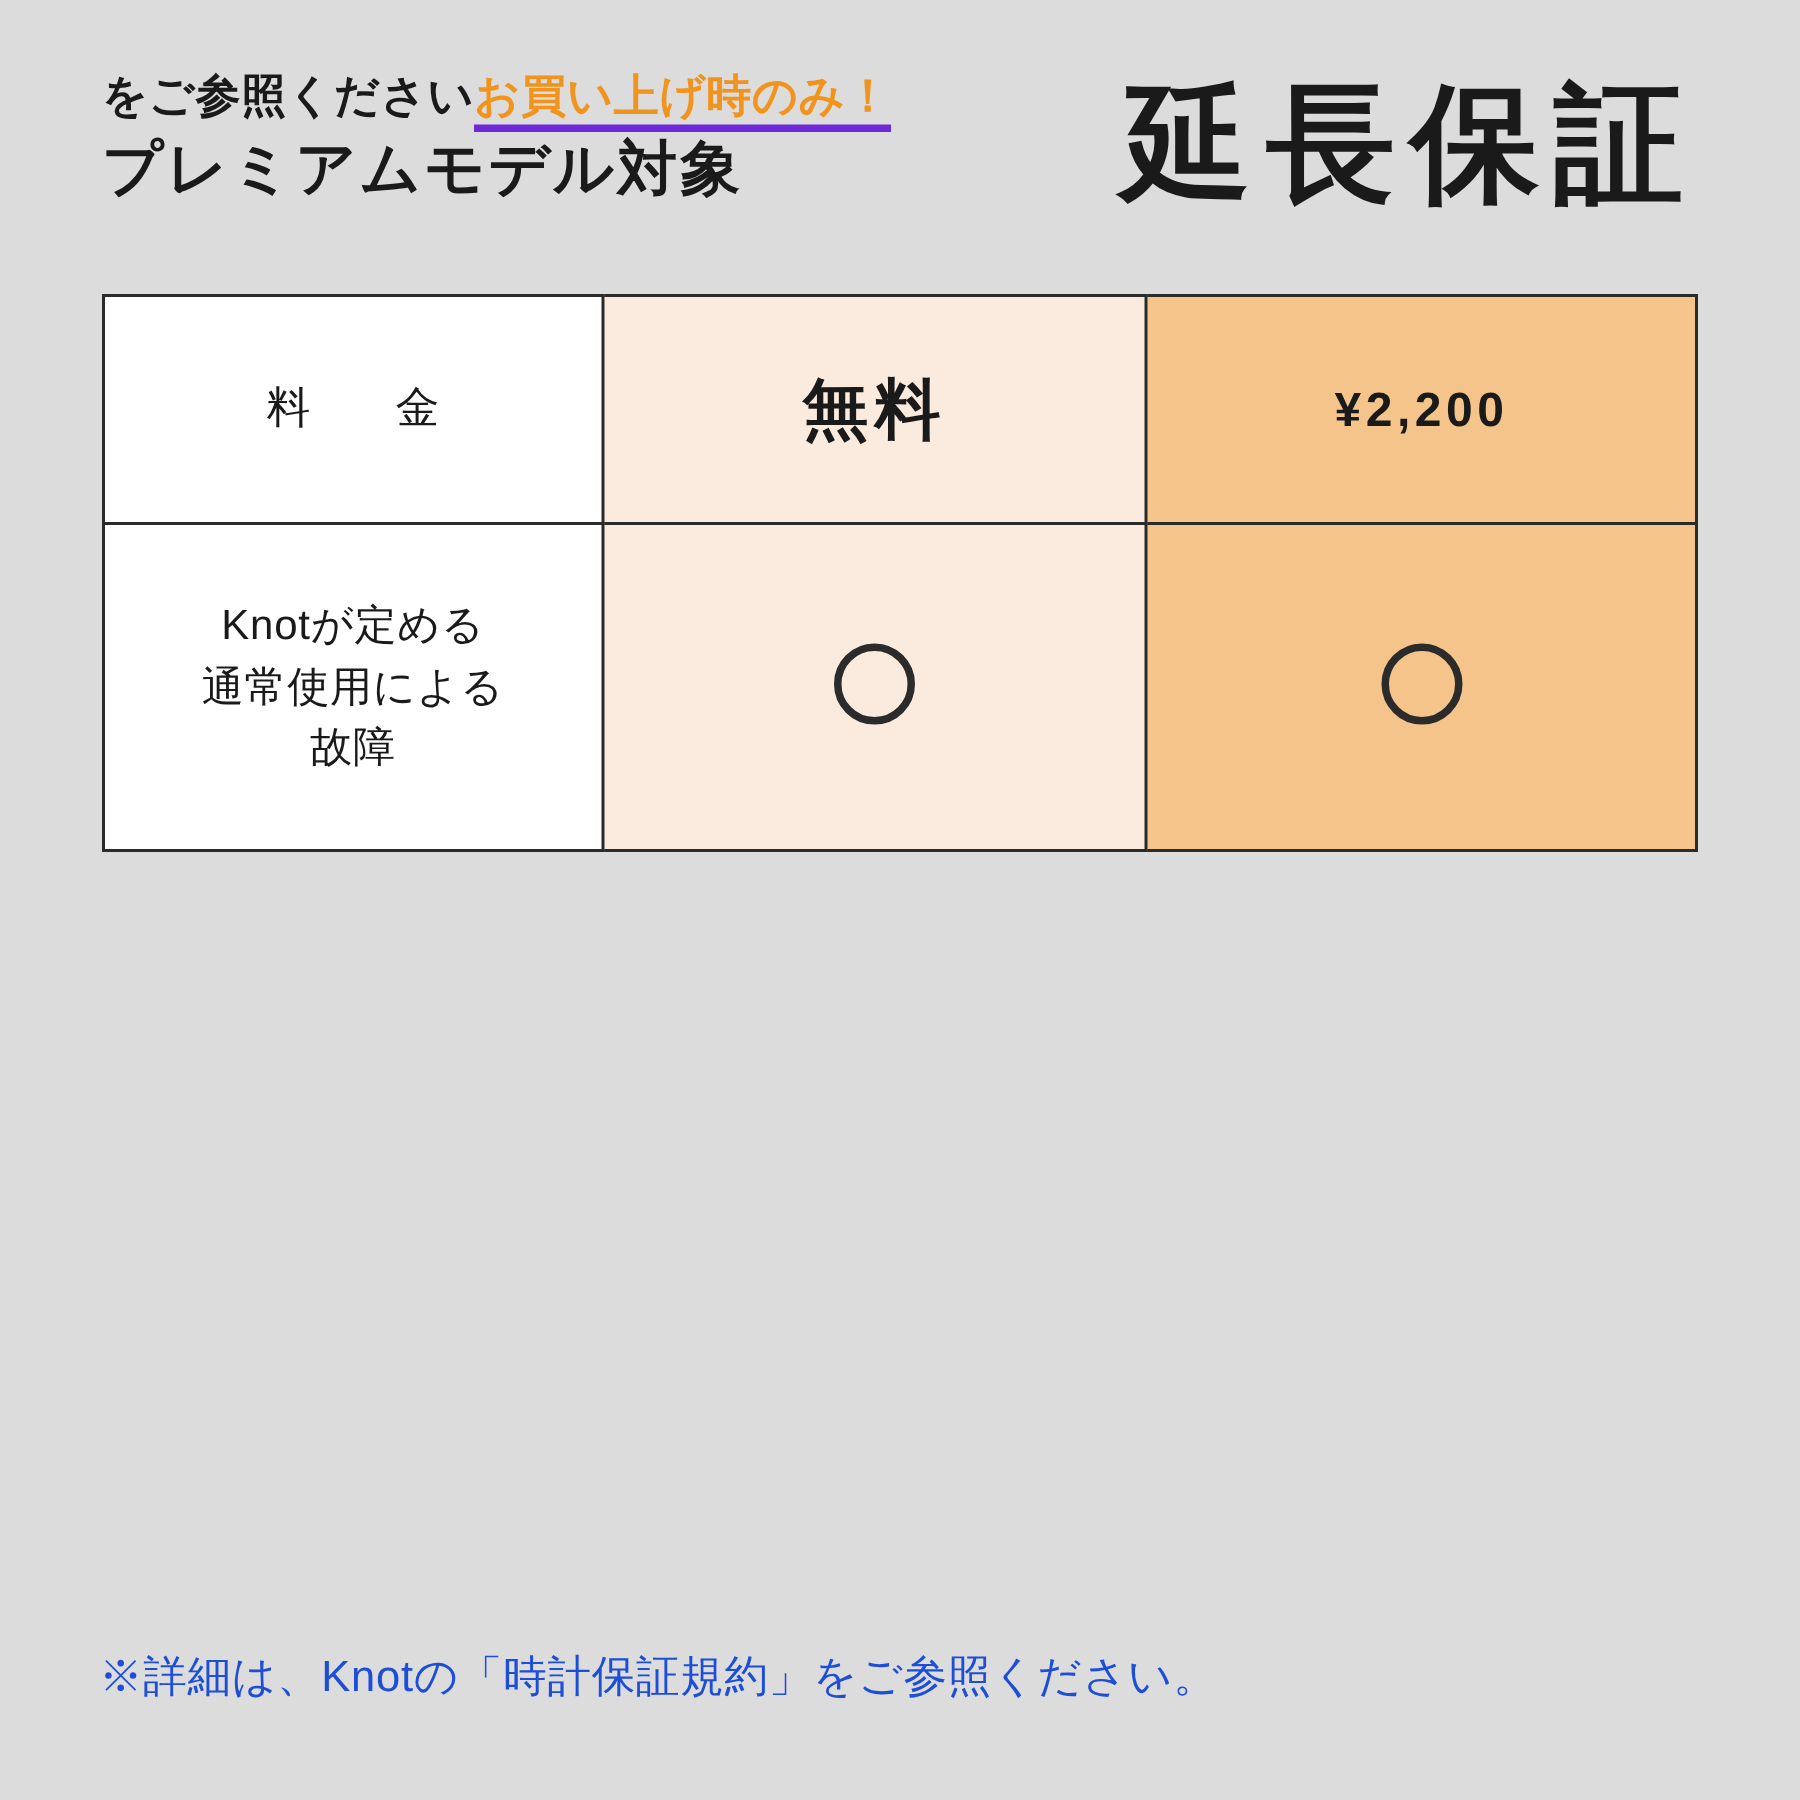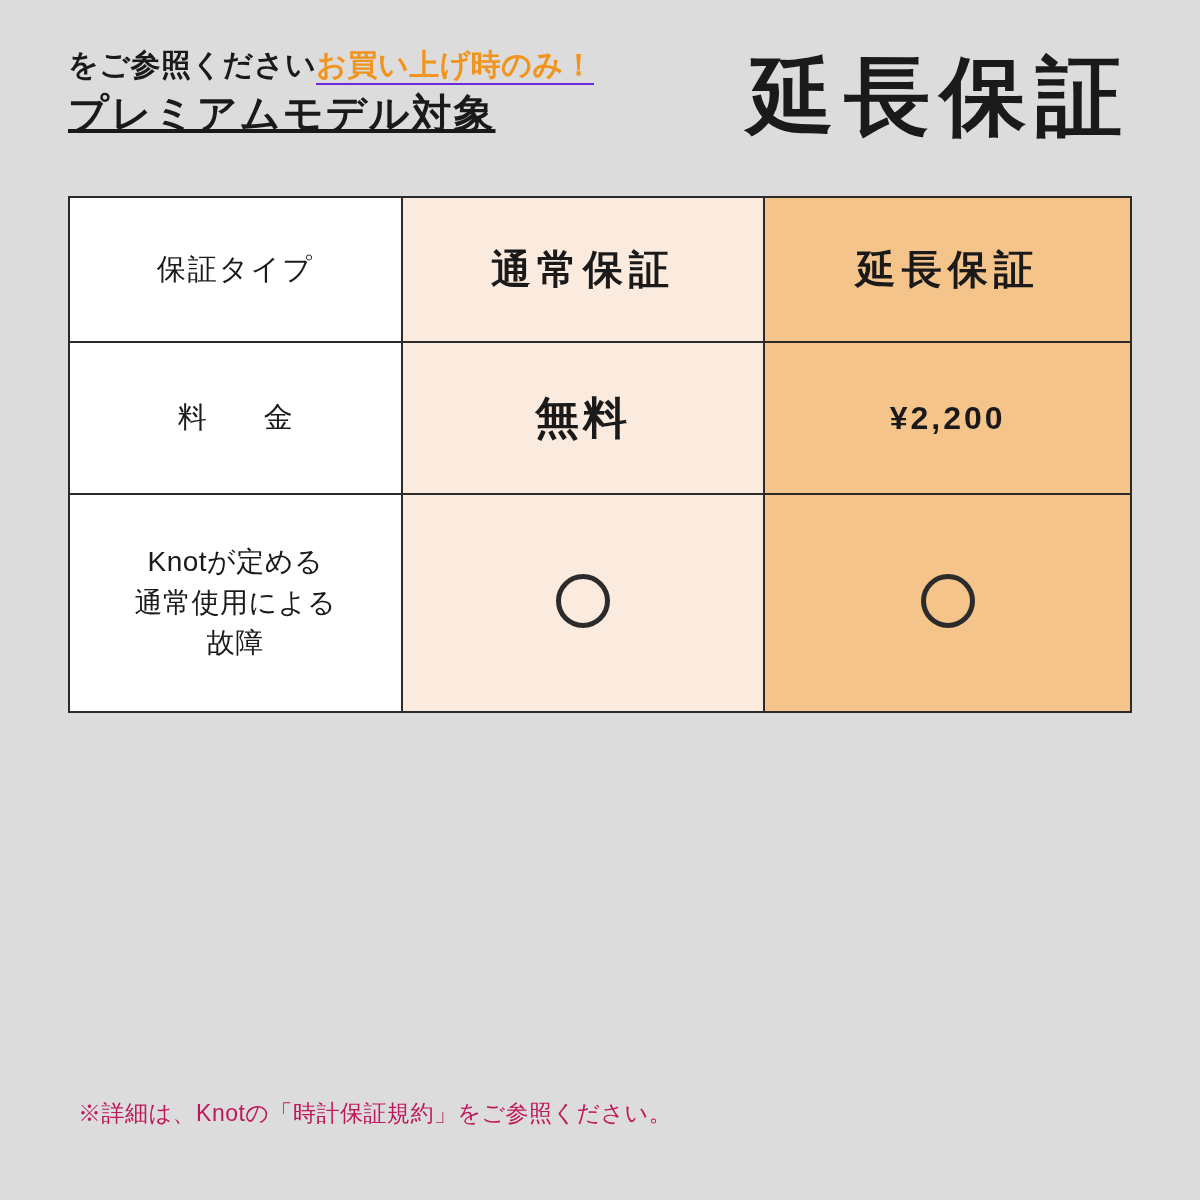--- a/index.html
+++ b/index.html
@@ -44,31 +44,30 @@
     font-size: 30px;
     font-weight: bold;
     letter-spacing: 0.5px;
     white-space: nowrap;
     line-height: 1.1;
     margin-bottom: 10px;
   }
 
   .head-line1 .hl {
     color: #f0941e;
-    border-bottom: 2px solid #6d28d9;
+    border-bottom: 5px solid #6d28d9;
     padding-bottom: 2px;
   }
 
   .head-line2 {
     font-size: 40px;
     font-weight: bold;
     letter-spacing: 2px;
     white-space: nowrap;
     line-height: 1.1;
-    text-decoration: underline;
   }
 
   .head-right {
     font-size: 86px;
     font-weight: bold;
     letter-spacing: 10px;
     line-height: 1;
     white-space: nowrap;
     padding-bottom: 2px;
   }
@@ -186,25 +185,25 @@
     background: #2b2b2b;
     margin-left: -3.5px;
     border-radius: 1px;
   }
   .mark-cross::before { transform: rotate(45deg); }
   .mark-cross::after  { transform: rotate(-45deg); }
 
   
   .footnote {
     position: absolute;
-    left: 78px;
+    left: 66px;
     top: 1098px;
-    font-size: 23px;
+    font-size: 29px;
     letter-spacing: 0.5px;
-    color: #be185d;
+    color: #1d4ed8;
     white-space: nowrap;
   }
 </style>
 </head>
 <body>
 
 <div class="page">
 
   <div class="header">
     <div class="header-left">
@@ -218,29 +217,20 @@
 
   <div class="table-wrap">
     <table class="compare">
       <colgroup>
         <col class="col-label">
         <col class="col-normal">
         <col class="col-extended">
       </colgroup>
       <tbody>
 
-        <tr class="row-h-type">
-          <td class="label-cell">保証タイプ</td>
-          <td class="normal-cell">
-            <span class="head-type">通常保証</span>
-          </td>
-          <td class="extended-cell">
-            <span class="head-type">延長保証</span>
-          </td>
-        </tr>
 
 
         <tr class="row-h-fee">
           <td class="label-cell">
             <span class="label-spaced">料　金</span>
           </td>
           <td class="normal-cell">
             <span class="fee-val">無料</span>
           </td>
           <td class="extended-cell">

